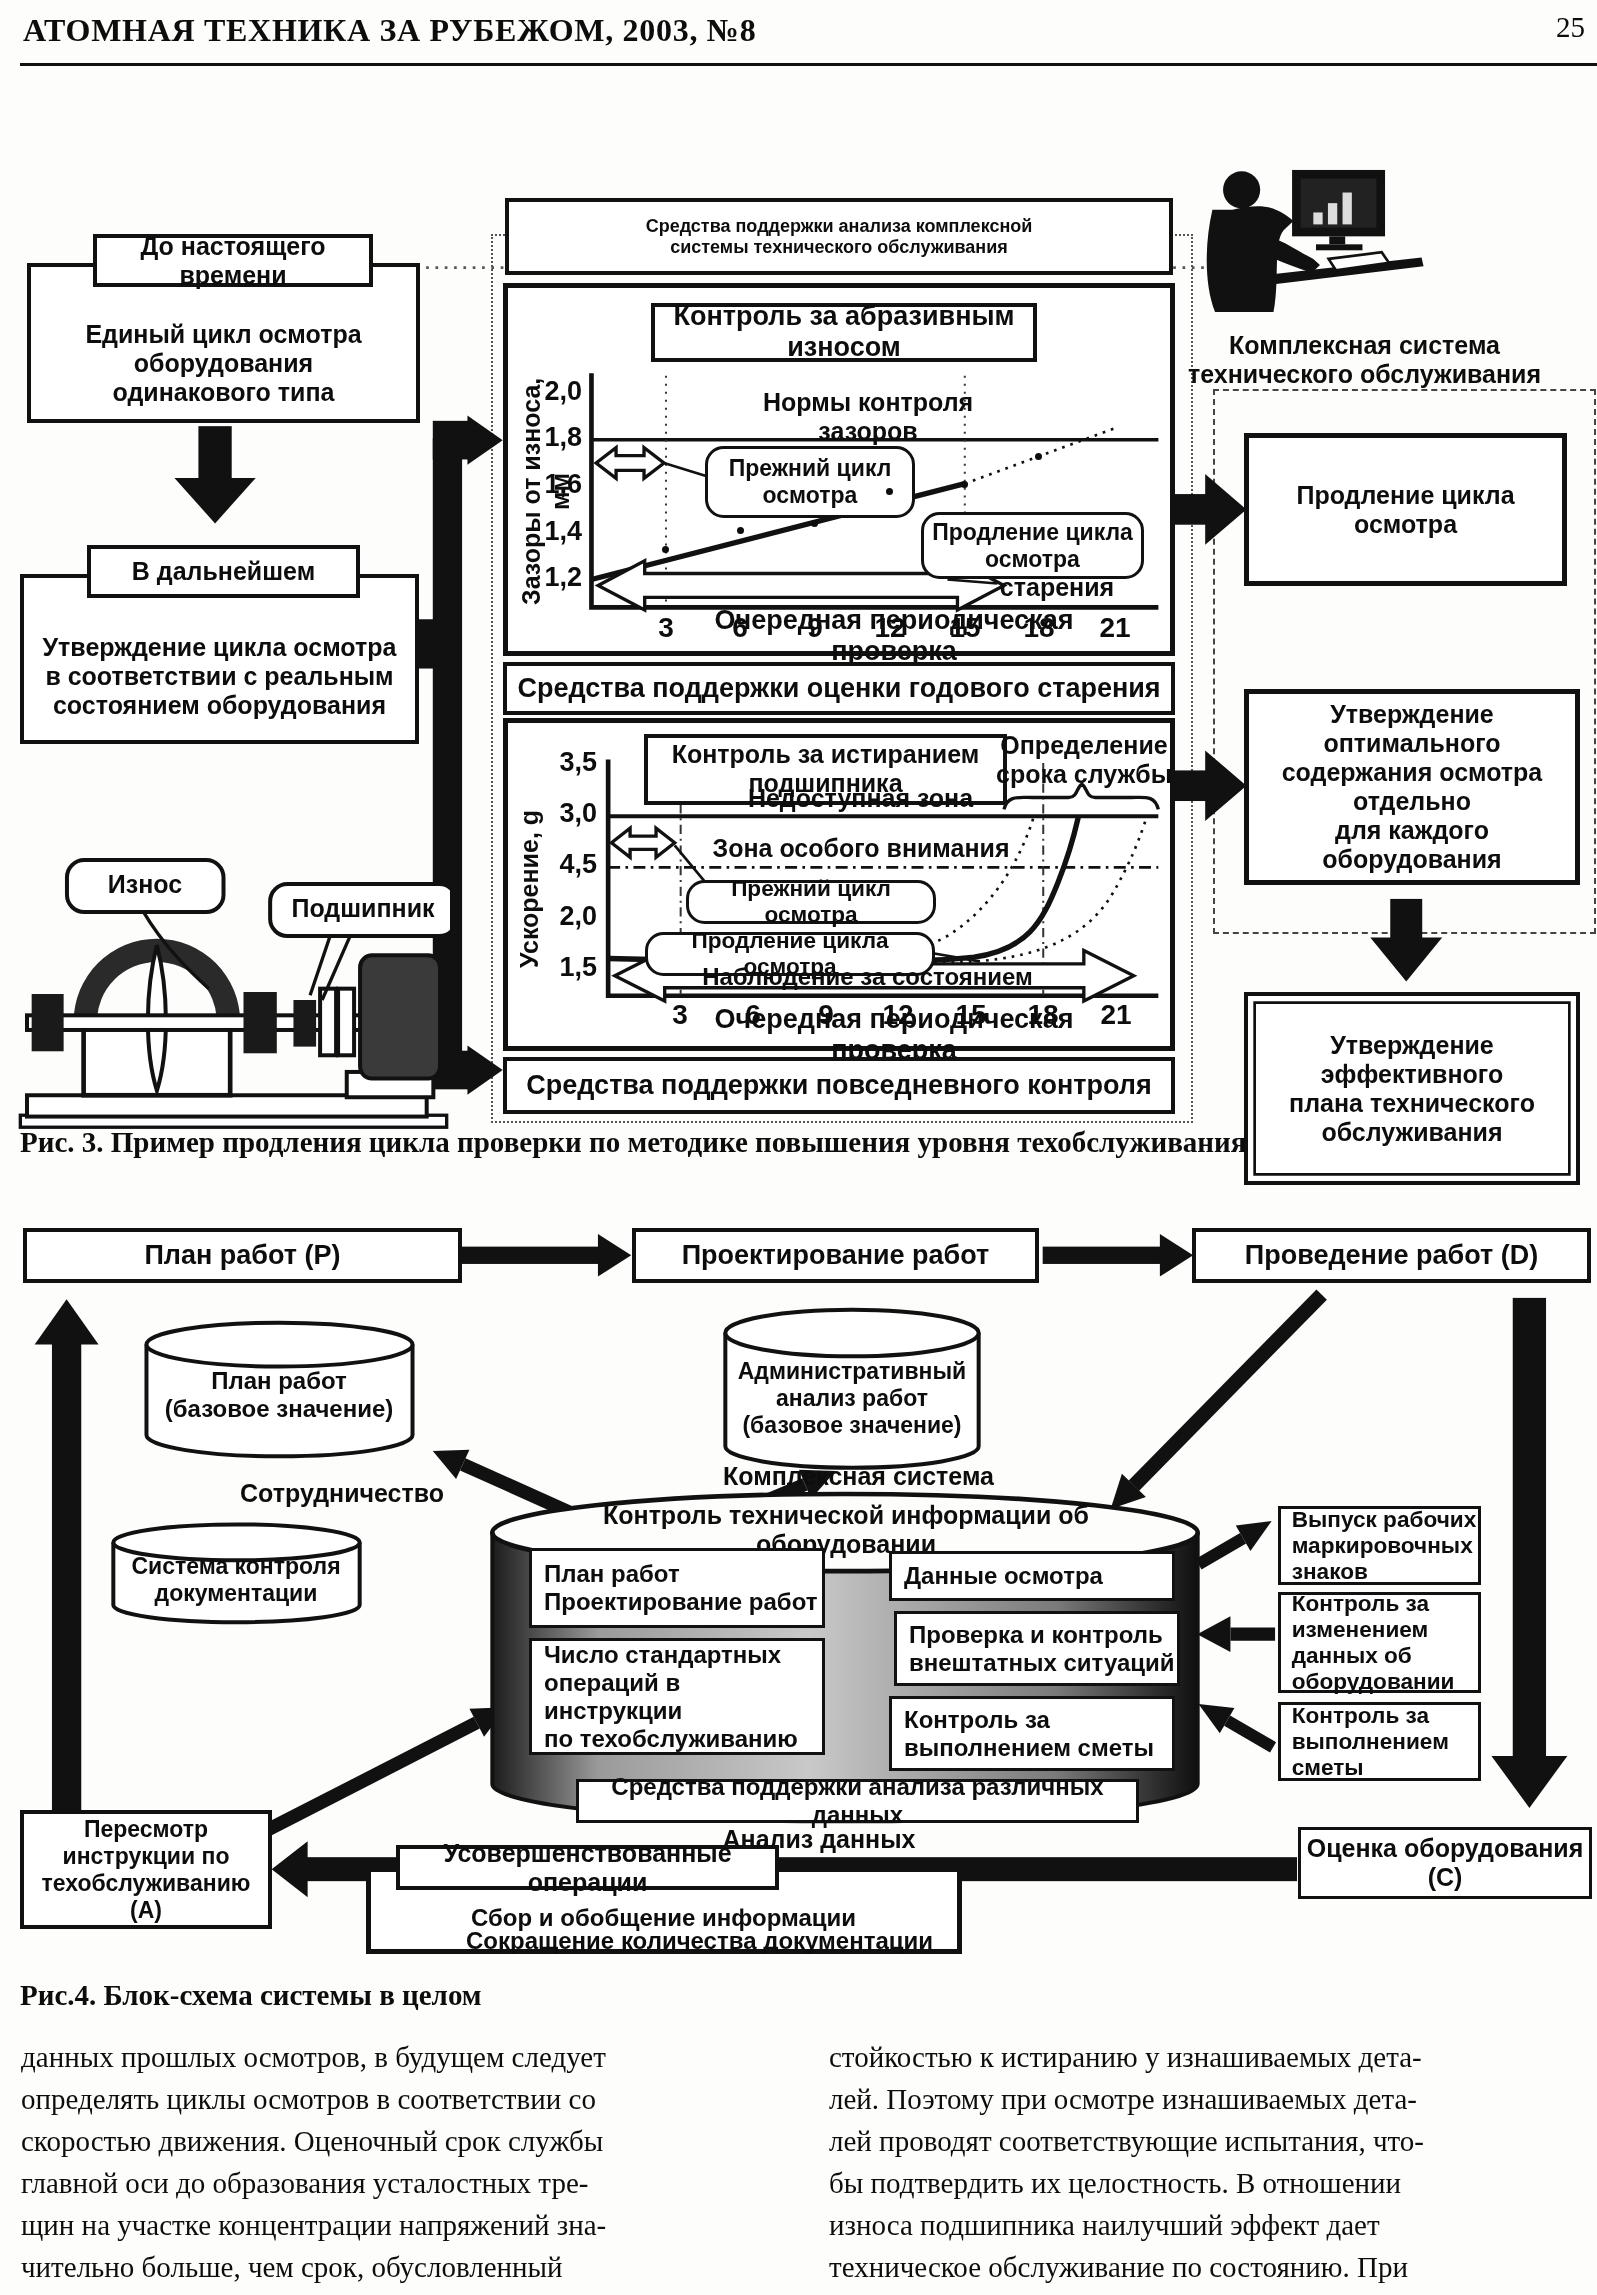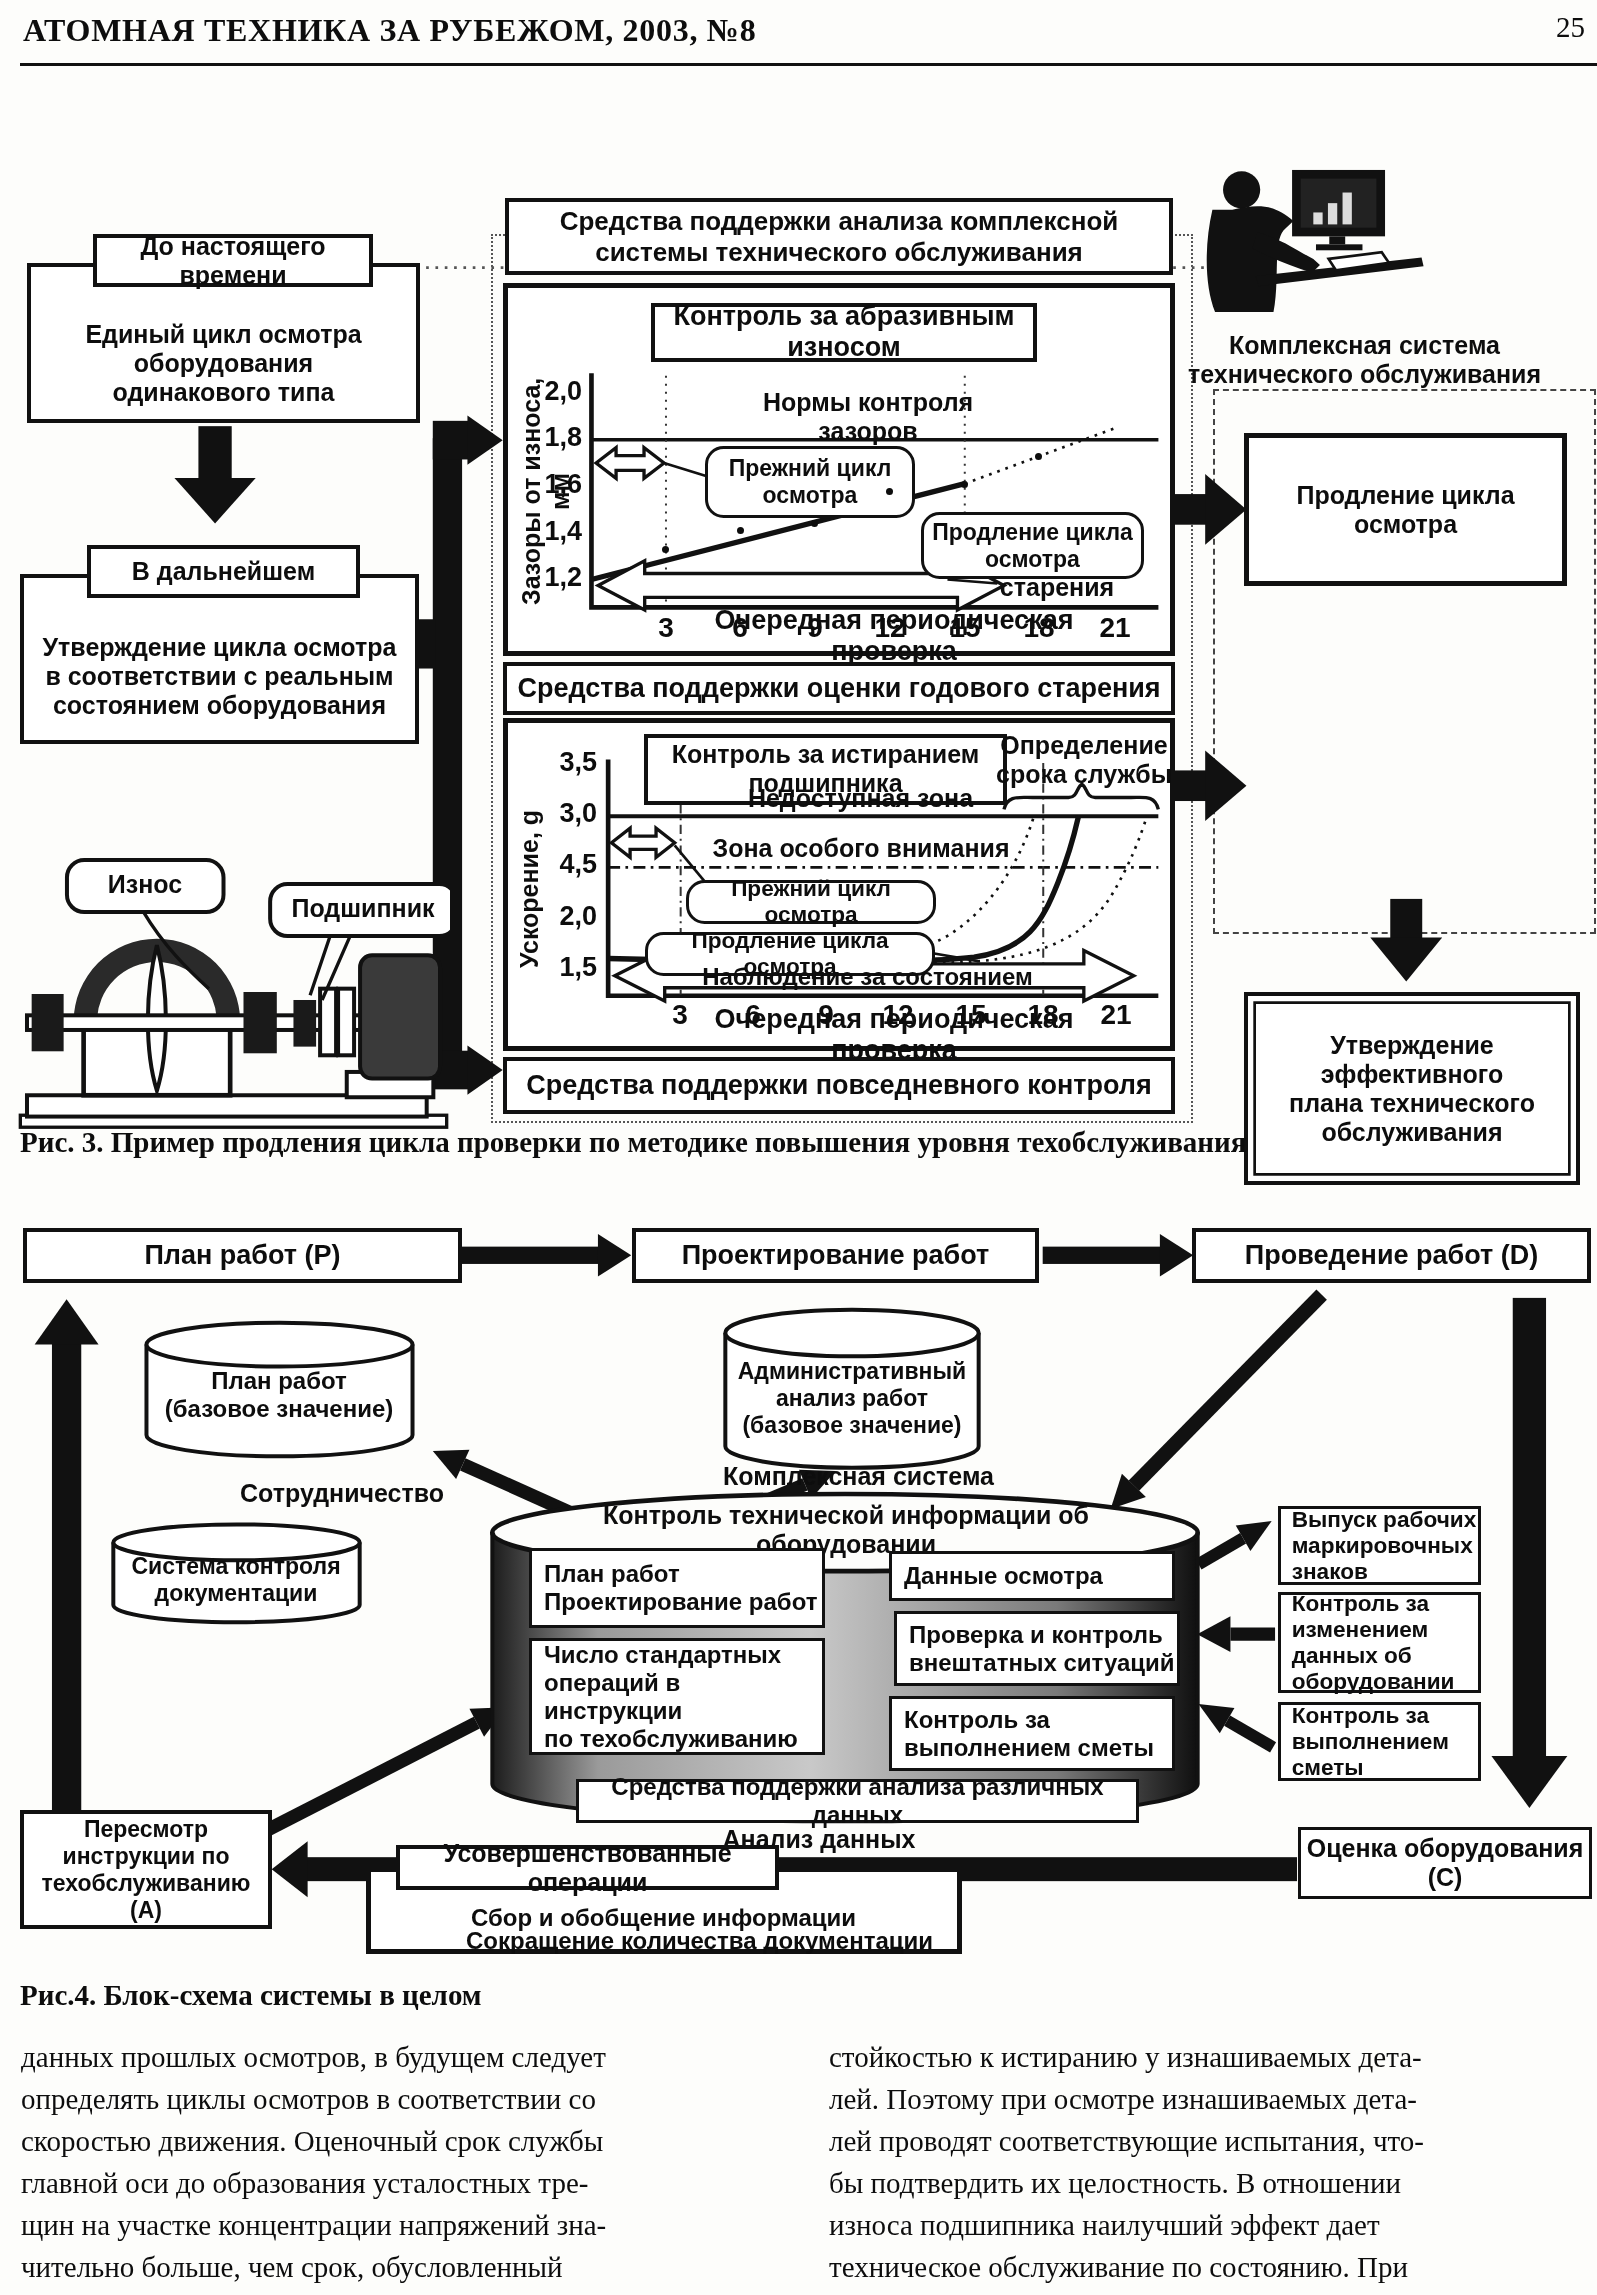--- a/index.html
+++ b/index.html
@@ -85,21 +85,21 @@
     <rect x="482" y="205" width="24" height="100" fill="#fff" stroke="#111" stroke-width="6"></rect>
     <rect x="515" y="155" width="120" height="185" rx="18" fill="#3a3a3a" stroke="#111" stroke-width="6"></rect>
     <rect x="75" y="12" width="235" height="78" rx="26" fill="#fff" stroke="#111" stroke-width="6"></rect>
     <rect x="380" y="48" width="280" height="78" rx="26" fill="#fff" stroke="#111" stroke-width="6"></rect>
     <path d="M190,90 C220,140 255,175 288,205" fill="none" stroke="#111" stroke-width="5"></path>
     <path d="M470,126 L440,215 M500,126 L458,222" fill="none" stroke="#111" stroke-width="5"></path>
   </svg>
   <div class="abs ctr" style="left:67px;top:860px;width:156px;height:49px;font-size:25px;font-weight:600;">Износ</div>
   <div class="abs ctr" style="left:270px;top:884px;width:186px;height:49px;font-size:25px;font-weight:600;">Подшипник</div>
 
-  <div class="abs bx ctr" style="left:505px;top:198px;width:668px;height:77px;font-size:26px;font-weight:600;z-index:2;">Средства поддержки анализа комплексной
+  <div class="abs bx ctr" style="left:505px;top:198px;width:668px;height:77px;font-size:18px;font-weight:600;z-index:2;">Средства поддержки анализа комплексной
 системы технического обслуживания</div>
 
   <div class="abs bx8" style="left:503px;top:283px;width:672px;height:373px;z-index:2;">
     <svg class="abs nosel" style="left:0;top:0;" width="662" height="362" viewBox="0 0 994 544">
       <path d="M125,128 V480 H977" fill="none" stroke="#111" stroke-width="7"></path>
       <line x1="125" y1="228" x2="977" y2="228" stroke="#111" stroke-width="5"></line>
       <line x1="237" y1="132" x2="237" y2="478" stroke="#333" stroke-width="3" stroke-dasharray="3,9"></line>
       <line x1="686" y1="132" x2="686" y2="478" stroke="#333" stroke-width="3" stroke-dasharray="3,9"></line>
       <line x1="125" y1="438" x2="686" y2="294" stroke="#111" stroke-width="8"></line>
       <line x1="686" y1="294" x2="911" y2="211" stroke="#111" stroke-width="4" stroke-dasharray="4,9"></line>
@@ -199,20 +199,23 @@
     <path d="M30,78 C18,130 18,192 34,232 L122,232 C132,182 120,122 140,106 L152,95 C122,68 96,70 60,78 Z" fill="#111"></path>
     <path d="M98,112 C135,122 158,140 182,152 L192,161 L180,173 C144,162 112,147 90,136 Z" fill="#111"></path>
     <polygon points="95,178 345,150 348,163 100,193" fill="#111"></polygon>
     <polygon points="205,152 285,142 296,158 216,169" fill="#fff" stroke="#111" stroke-width="4"></polygon>
   </svg>
   <div class="abs ctr" style="left:1158px;top:328px;width:413px;height:63px;font-size:25px;font-weight:600;">Комплексная система
 технического обслуживания</div>
 
   <div class="abs bx8 ctr" style="left:1244px;top:433px;width:323px;height:153px;font-size:25px;font-weight:600;">Продление цикла осмотра</div>
 
+  <div class="abs bx8 ctr" style="left:1244px;top:689px;width:336px;height:196px;font-size:25px;font-weight:600;">Утверждение оптимального
+содержания осмотра отдельно
+для каждого оборудования</div>
 
   <div class="abs bx ctr" style="left:1244px;top:992px;width:336px;height:193px;font-size:25px;font-weight:600;box-shadow:inset 0 0 0 5.3px #fff, inset 0 0 0 8px #111;">Утверждение эффективного
 плана технического
 обслуживания</div>
 
   <div class="abs ser pre" style="left:20px;top:1126px;font-size:29px;font-weight:bold;">Рис. 3. Пример продления цикла проверки по методике повышения уровня техобслуживания</div>
 
   <svg class="abs nosel" style="left:0;top:1218px;" width="1598" height="779" viewBox="0 0 2400 1170">
     <rect x="645" y="43" width="255" height="26" fill="#111"></rect>
     <polygon points="898,24 948,56 898,88" fill="#111"></polygon>

